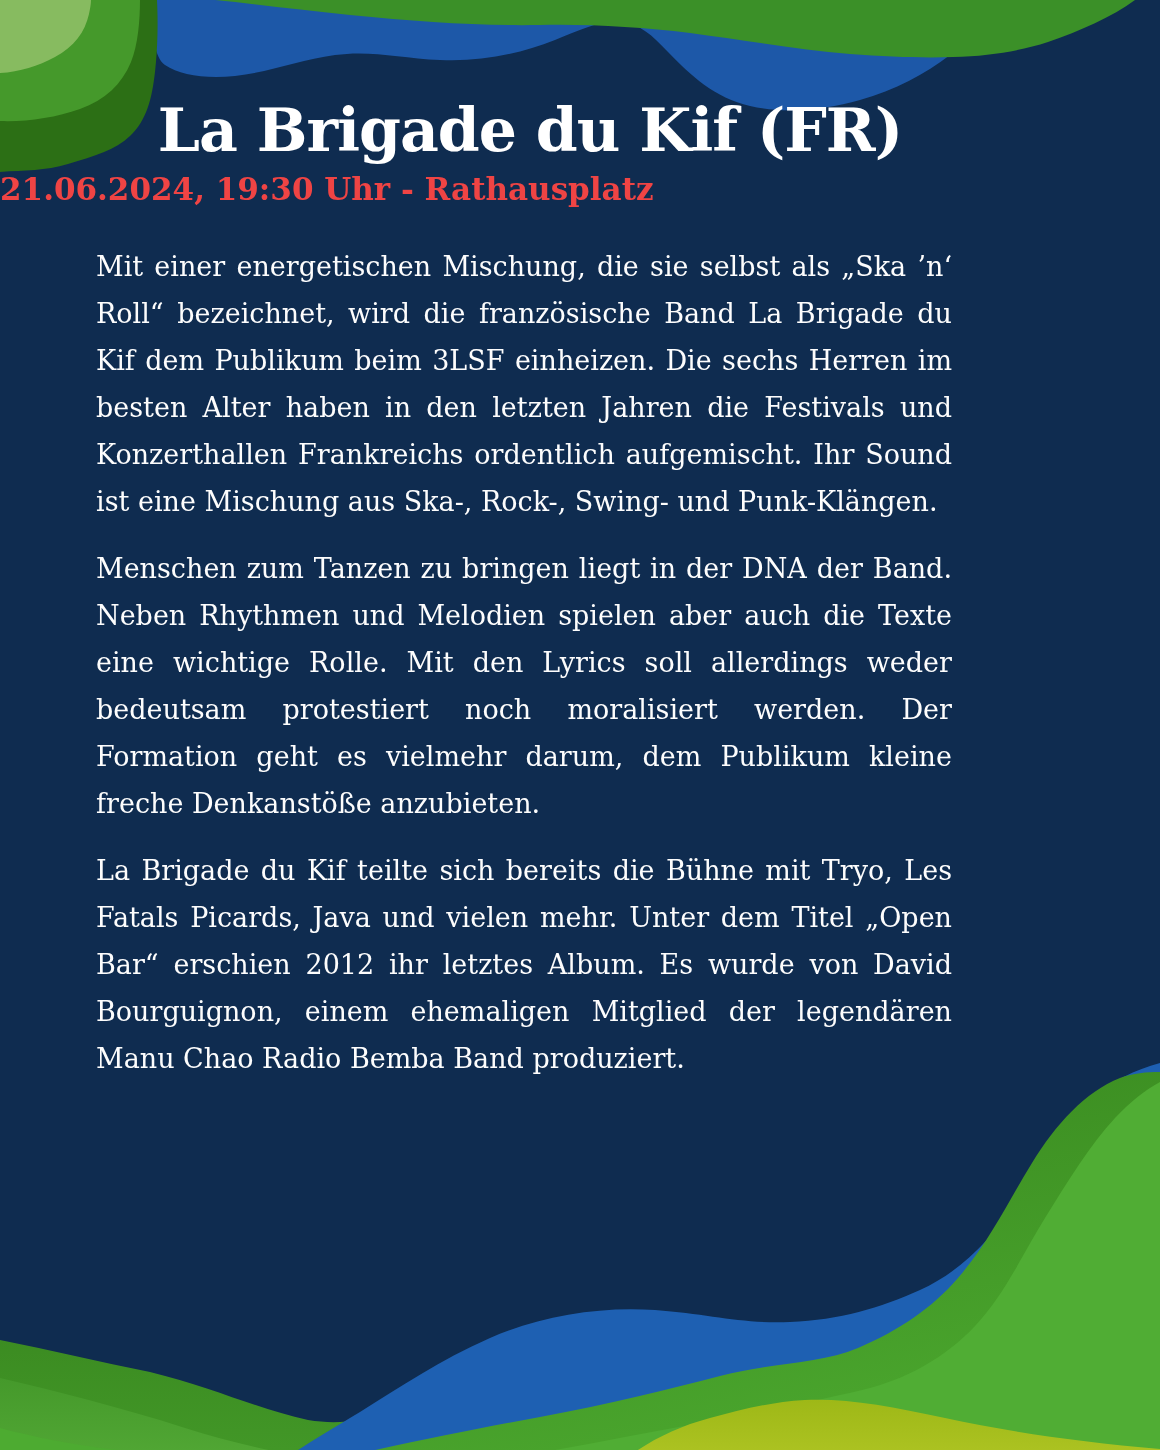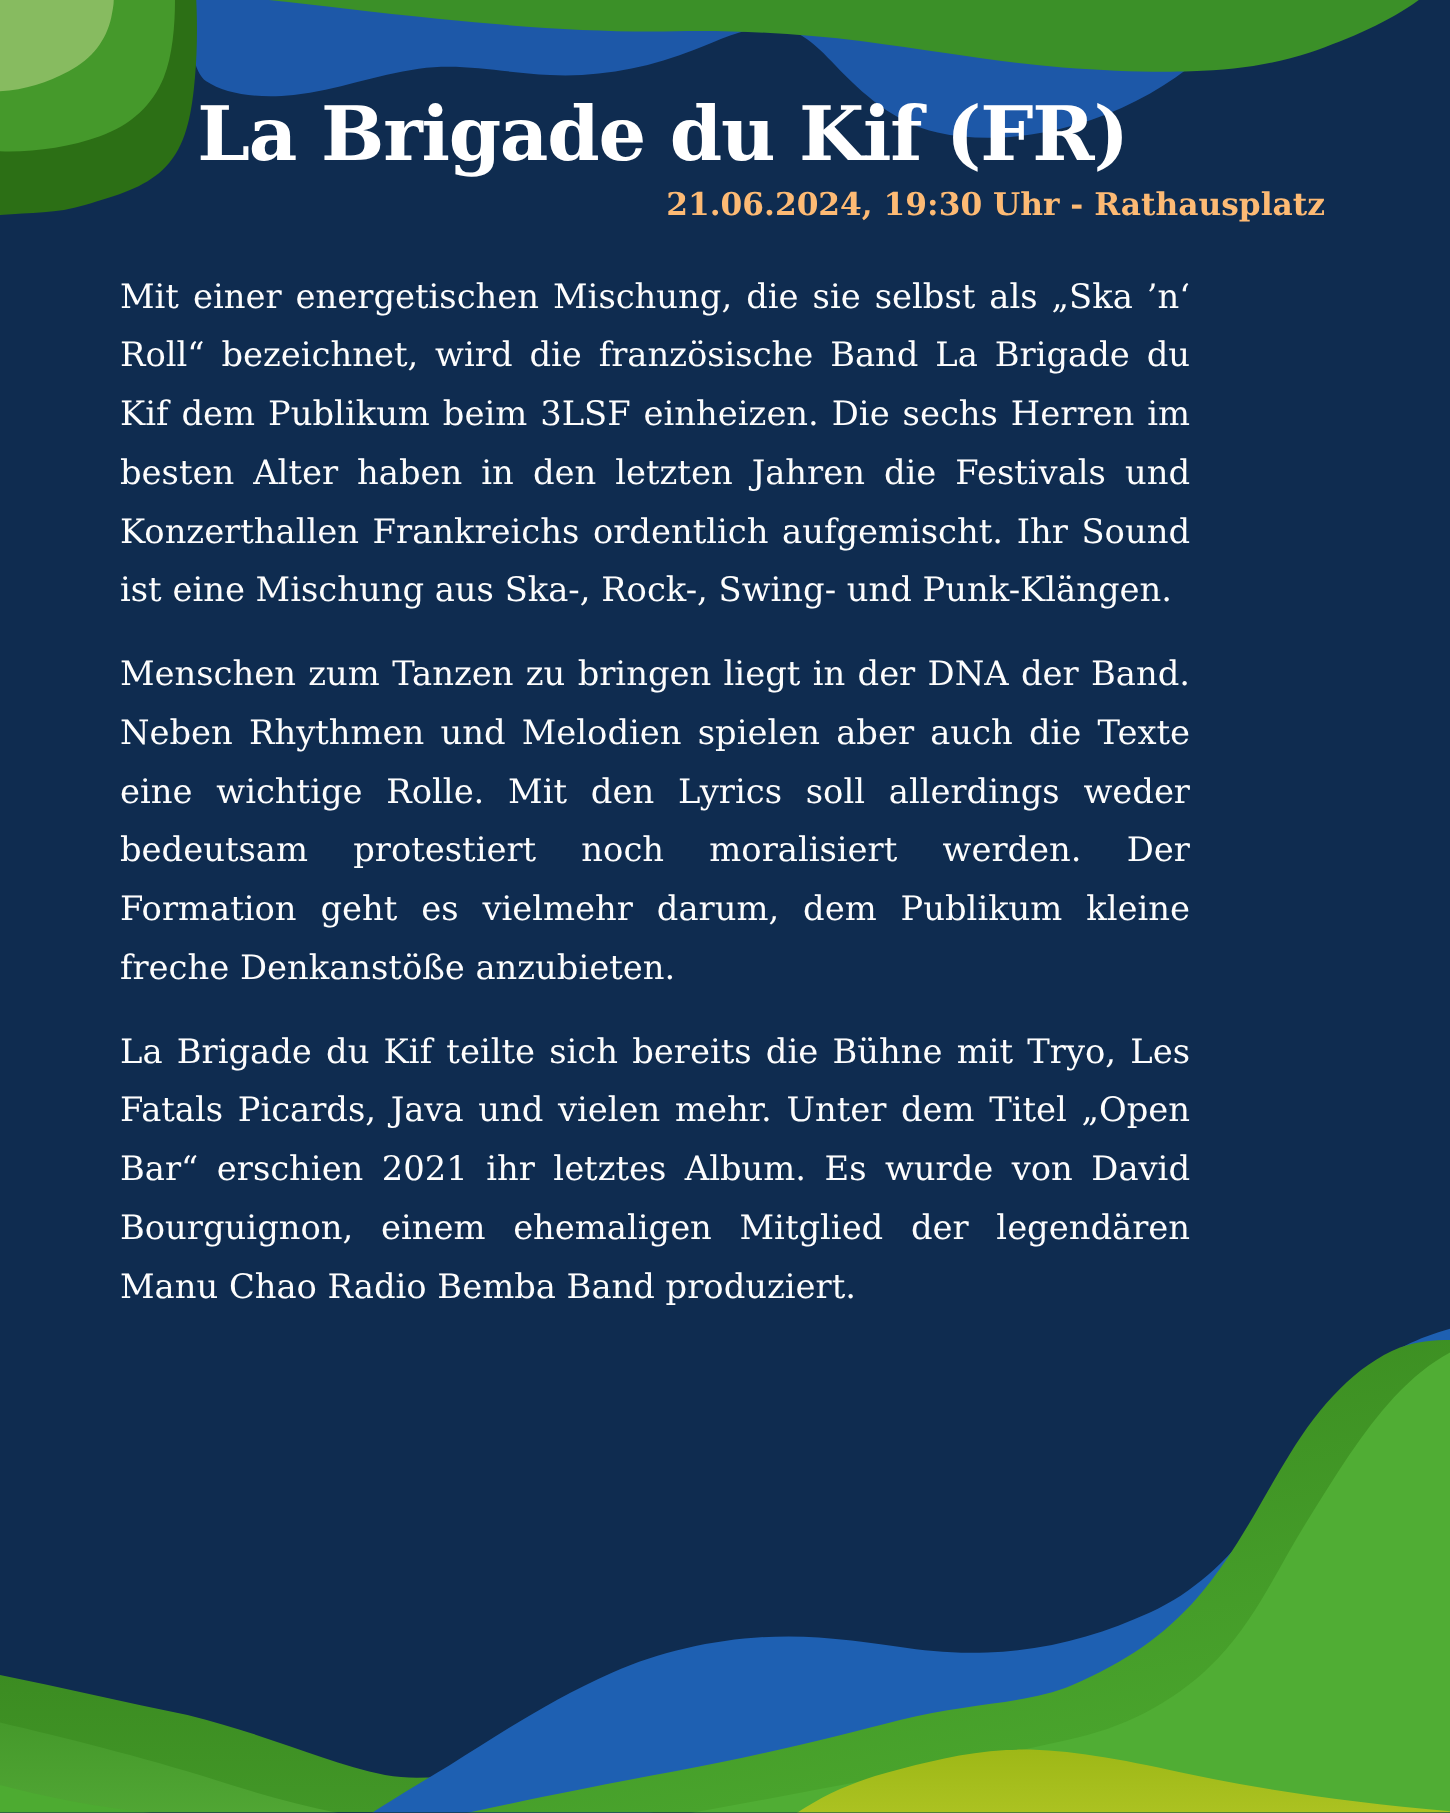--- a/index.html
+++ b/index.html
@@ -20,35 +20,35 @@
     width: 1160px;
     pointer-events: none;
   }
   .deco-top { top: 0; height: 262px; }
   .deco-bottom { bottom: 0; height: 400px; }
   .content {
     position: absolute;
     top: 0; left: 0;
     width: 1060px;
     z-index: 2;
-    padding-top: 74px;
+    padding-top: 96px;
   }
   .page-title {
     text-align: center;
     color: #ffffff;
     font-size: 60px;
     font-weight: bold;
     line-height: 1.15;
     margin: 0;
     letter-spacing: -1px;
   }
   .page-subtitle {
-    text-align: right;
-    color: #fdba74;
-    font-size: 25px;
+    text-align: left;
+    color: #ef4444;
+    font-size: 31px;
     font-weight: bold;
     margin: 6px 0 0 0;
   }
   .body-text {
     margin: 36px 108px 0 96px;
   }
   .body-text p {
     color: #fdfdfd;
     font-size: 27px;
     line-height: 47px;
@@ -202,15 +202,15 @@
     C185,406 205,408 225,410
     L0,410 Z"></path>
 </svg>
 
 <div class="content">
   <h1 class="page-title">La Brigade du Kif (FR)</h1>
   <div class="page-subtitle">21.06.2024, 19:30 Uhr - Rathausplatz</div>
   <div class="body-text">
     <p>Mit einer energetischen Mischung, die sie selbst als „Ska ’n‘ Roll“ bezeichnet, wird die französische Band La Brigade du Kif dem Publikum beim 3LSF einheizen. Die sechs Herren im besten Alter haben in den letzten Jahren die Festivals und Konzerthallen Frankreichs ordentlich aufgemischt. Ihr Sound ist eine Mischung aus Ska-, Rock-, Swing- und Punk-Klängen.</p>
     <p>Menschen zum Tanzen zu bringen liegt in der DNA der Band. Neben Rhythmen und Melodien spielen aber auch die Texte eine wichtige Rolle. Mit den Lyrics soll allerdings weder bedeutsam protestiert noch moralisiert werden. Der Formation geht es vielmehr darum, dem Publikum kleine freche Denkanstöße anzubieten.</p>
-    <p>La Brigade du Kif teilte sich bereits die Bühne mit Tryo, Les Fatals Picards, Java und vielen mehr. Unter dem Titel „Open Bar“ erschien 2021 ihr letztes Album. Es wurde von David Bourguignon, einem ehemaligen Mitglied der legendären Manu Chao Radio Bemba Band produziert.</p>
+    <p>La Brigade du Kif teilte sich bereits die Bühne mit Tryo, Les Fatals Picards, Java und vielen mehr. Unter dem Titel „Open Bar“ erschien 2012 ihr letztes Album. Es wurde von David Bourguignon, einem ehemaligen Mitglied der legendären Manu Chao Radio Bemba Band produziert.</p>
   </div>
 </div>
 
 </body></html>

